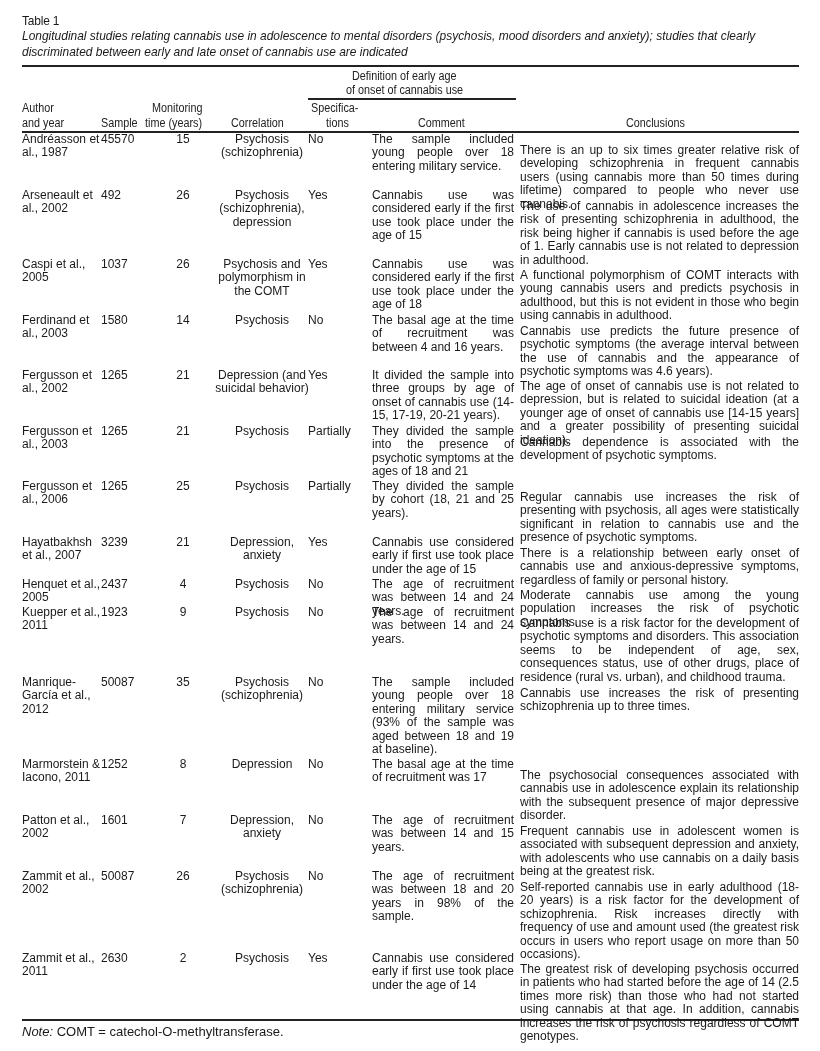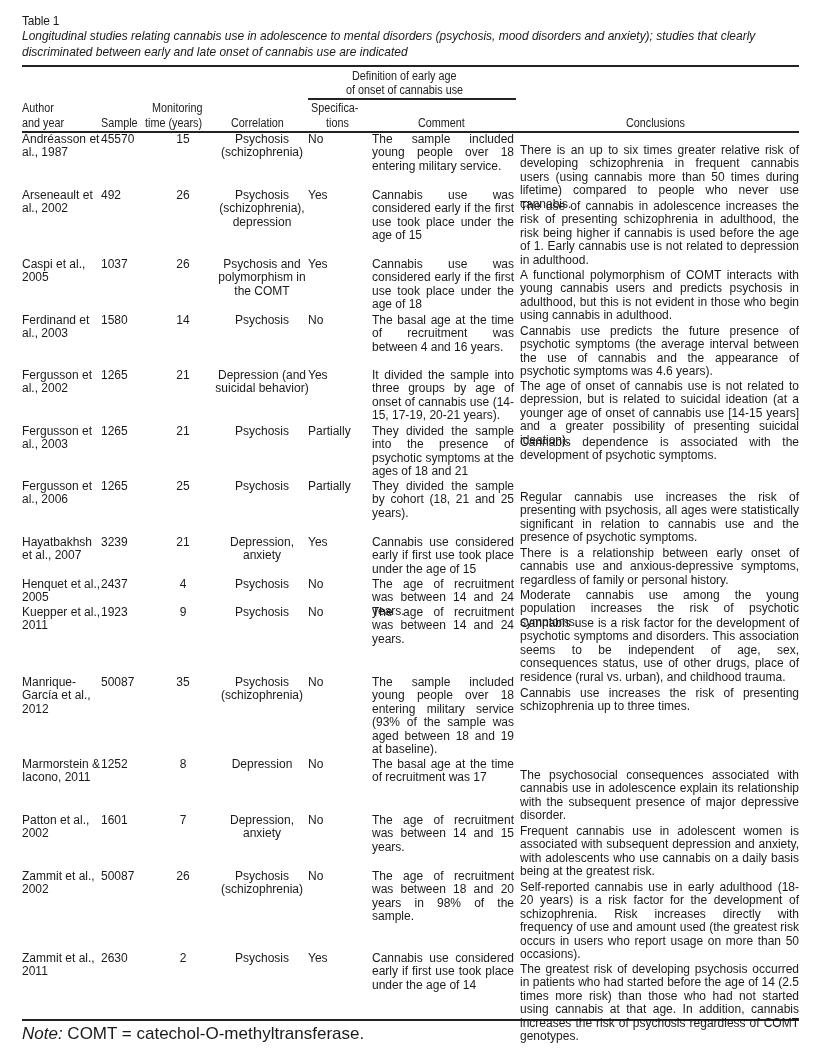--- a/index.html
+++ b/index.html
@@ -29,21 +29,21 @@
   .row { position: absolute; left: 0; width: 820px; font-size: 12px; line-height: 13.4px; }
   .cell { position: absolute; top: 0; }
   .author { left: 22px; width: 80px; }
   .sample { left: 101px; width: 45px; text-align: left; }
   .time { left: 152px; width: 62px; text-align: center; }
   .corr { left: 212px; width: 100px; text-align: center; }
   .spec { left: 308px; width: 62px; text-align: left; }
   .comment { left: 372px; width: 142px; text-align: justify; }
   .concl { left: 520px; width: 279px; text-align: justify; margin-top: 11px; }
 
-  .note { position: absolute; left: 22px; top: 1024px; font-size: 17px; }
+  .note { position: absolute; left: 22px; top: 1024px; font-size: 13px; }
   .note i { font-style: italic; }
 </style>
 </head>
 <body>
 
 <div class="caption-label">Table 1</div>
 <div class="caption-title">Longitudinal studies relating cannabis use in adolescence to mental disorders (psychosis, mood disorders and anxiety); studies that clearly discriminated between early and late onset of cannabis use are indicated</div>
 
 <div class="rule-top"></div>
 

